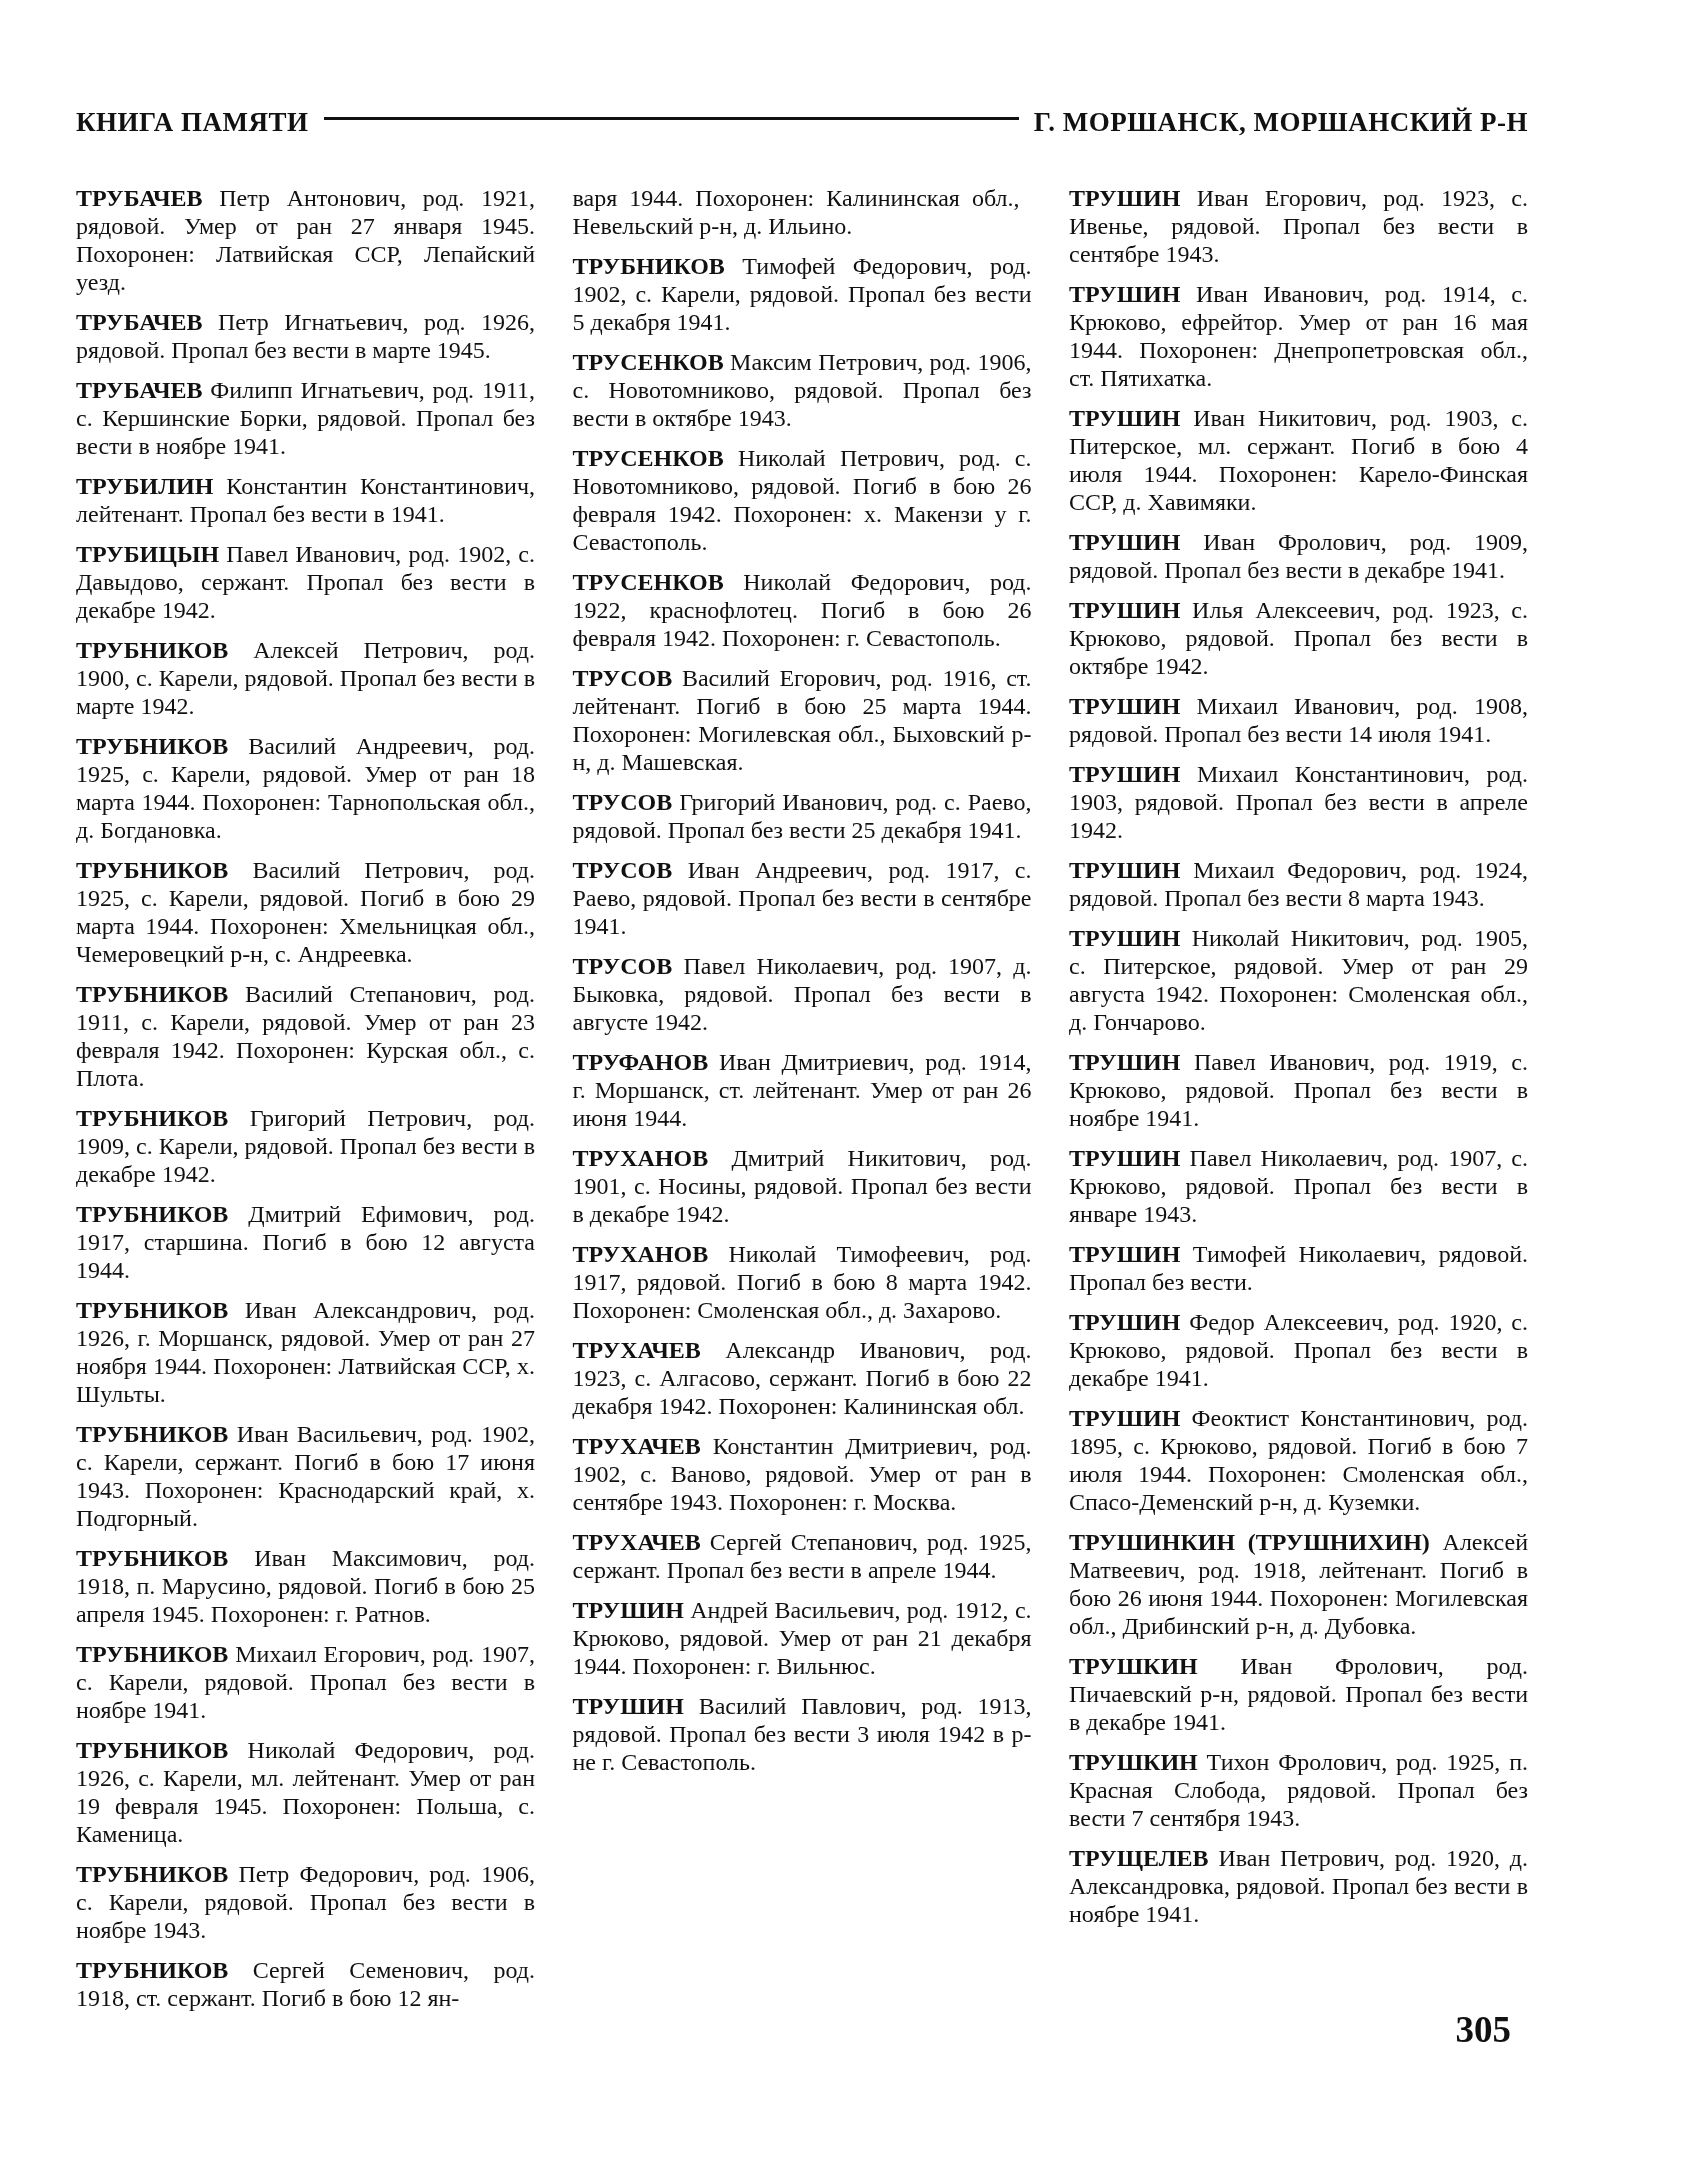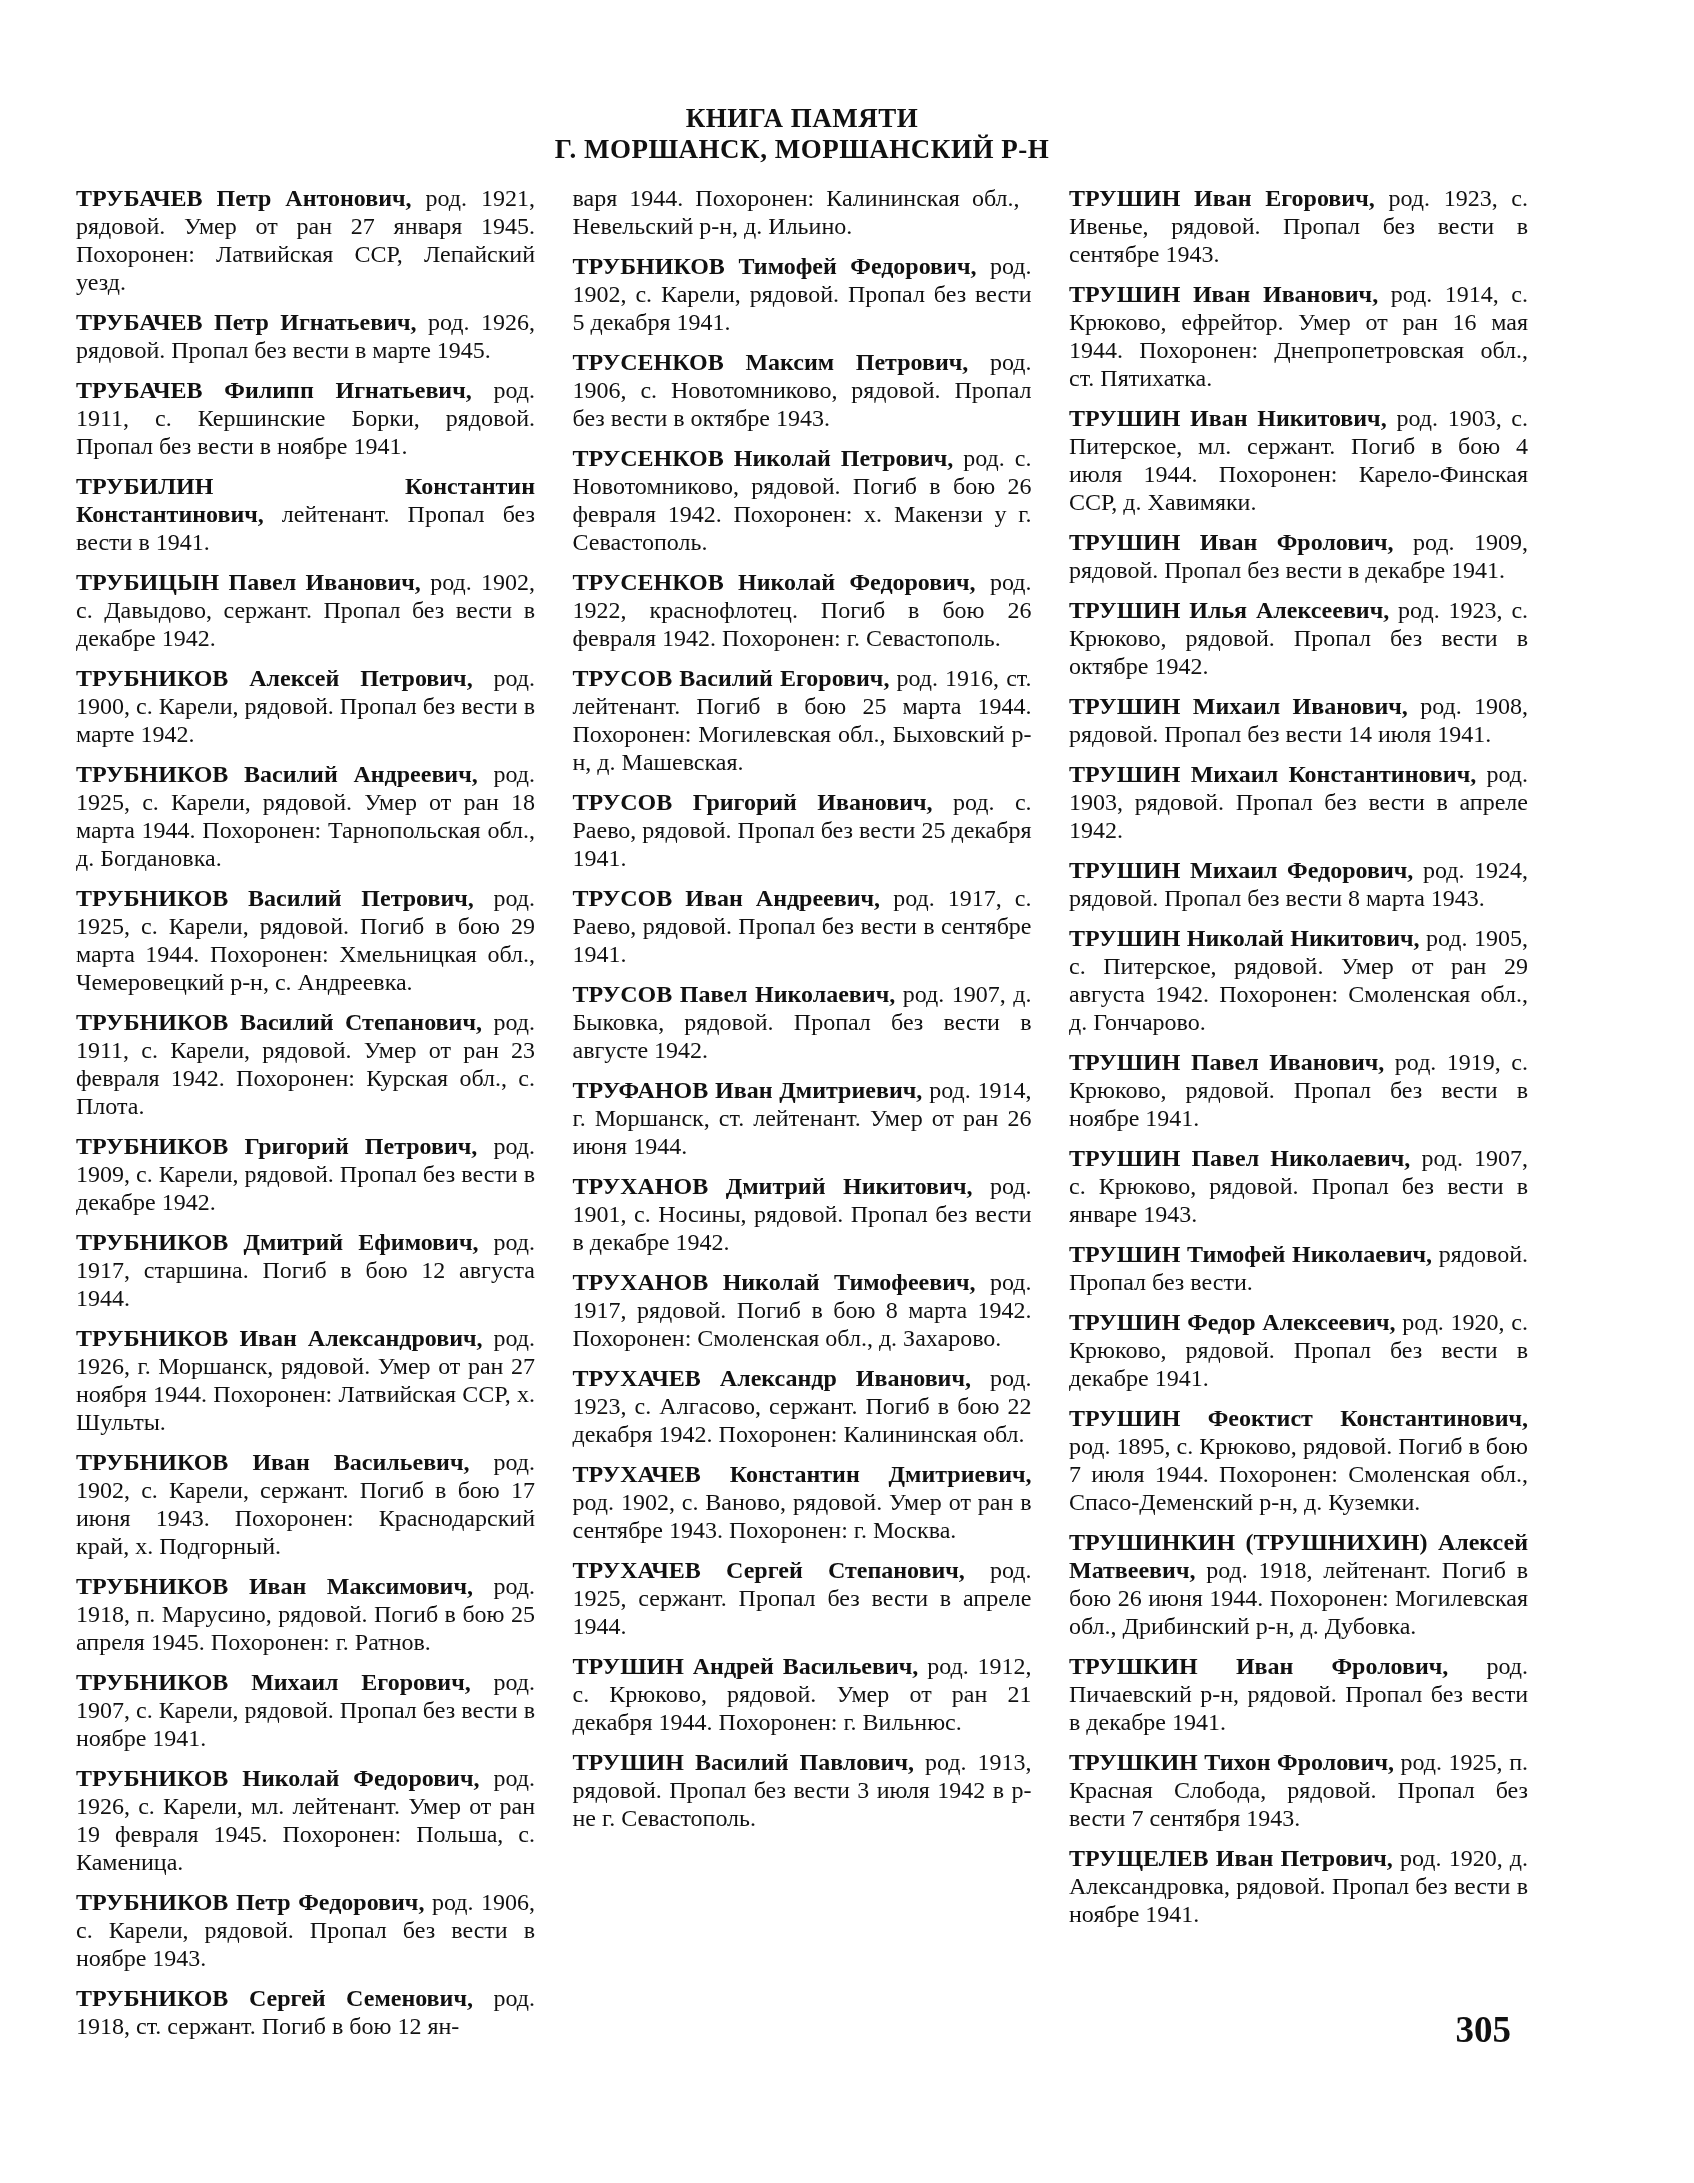--- a/index.html
+++ b/index.html
@@ -12,21 +12,20 @@
       font-family: "Liberation Serif", "DejaVu Serif", serif;
     }
     .page-header {
       position: absolute;
       left: 76px;
       top: 103px;
       width: 1452px;
       height: 38px;
       display: flex;
       align-items: center;
-      flex-direction: column;
     }
     .header-left, .header-right {
       font-family: "Liberation Serif", serif;
       font-weight: bold;
       font-size: 27px;
       letter-spacing: 0.5px;
       white-space: nowrap;
     }
     .header-rule {
       flex: 1;
@@ -51,21 +50,21 @@
       font-size: 24px;
       line-height: 28px;
       text-align: justify;
       margin: 0 0 12px 0;
       hyphens: manual;
     }
     .entry .surname {
       font-weight: bold;
     }
     .entry .given {
-      font-weight: bold;
+      font-weight: normal;
     }
     .continuation {
       font-size: 24px;
       line-height: 28px;
       text-align: justify;
       margin: 0 12px 12px 0;
     }
     .page-number {
       position: absolute;
       right: 184px;

